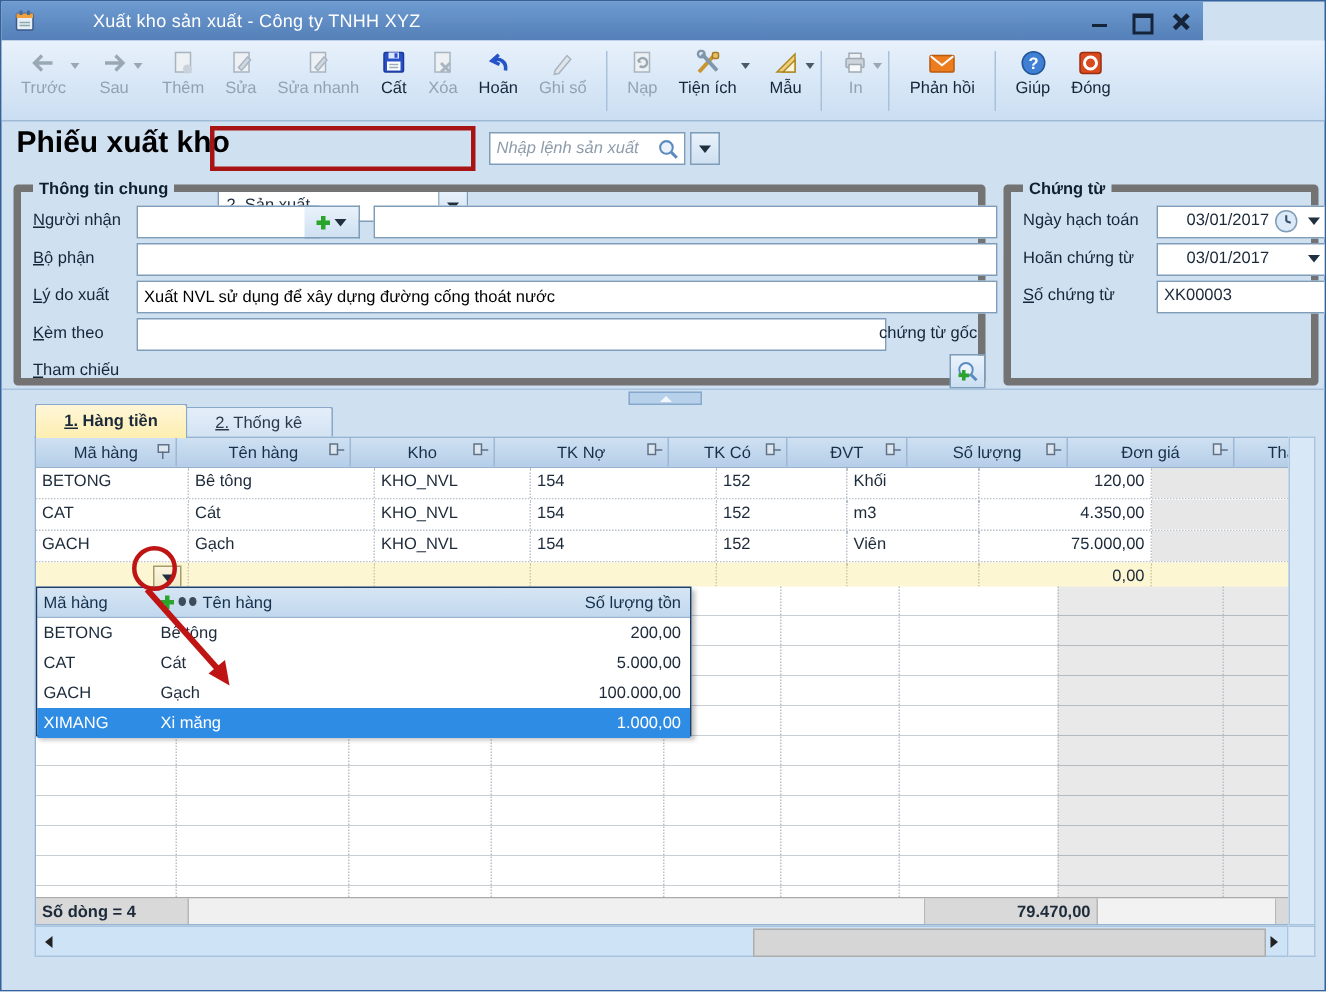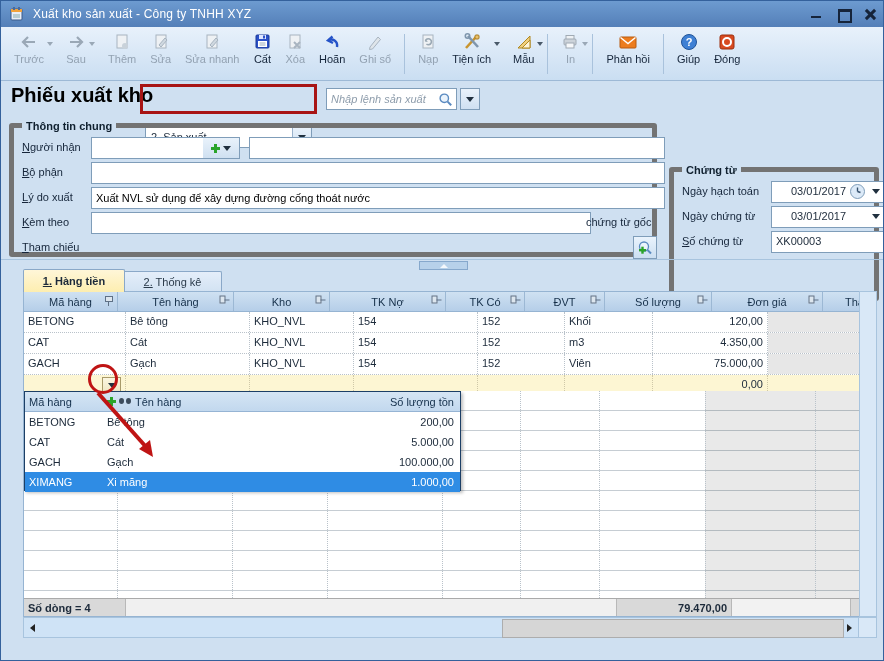--- a/index.html
+++ b/index.html
@@ -1,20 +1,20 @@
 <!DOCTYPE html>
 <html><head>
 <meta charset="utf-8">
 <style>
   html,body{margin:0;padding:0;background:#eef3f8;font-family:"Liberation Sans","DejaVu Sans",sans-serif;}
   .win{position:relative;width:884px;height:661px;background:#cfe0f1;border:1px solid #34619c;box-sizing:border-box;overflow:hidden;font-size:11px;color:#1c2a3a;}
   .abs{position:absolute;box-sizing:border-box;}
 
   
-  .titlebar{left:0;top:0;width:884px;height:26px;background:linear-gradient(#6d9bd0,#547fb8);display:flex;align-items:center;padding:0 8px;color:#fff;}
+  .titlebar{left:0;top:0;width:801px;height:26px;background:linear-gradient(#6d9bd0,#547fb8);display:flex;align-items:center;padding:0 8px;color:#fff;gap:29px;}
   .app-icon{width:16px;height:16px;margin-right:8px;position:relative;flex:0 0 auto;}
   .title-text{font-size:12px;letter-spacing:.2px;}
   .win-controls{margin-left:auto;display:flex;gap:14px;align-items:center;}
   .wc{width:13px;height:12px;position:relative;cursor:default;}
   .wc-min::before{content:"";position:absolute;left:1px;bottom:2px;width:10px;height:2px;background:#16243a;}
   .wc-max::before{content:"";position:absolute;left:1px;top:1px;width:10px;height:9px;border:2px solid #16243a;border-top-width:3px;}
   .wc-close::before,.wc-close::after{content:"";position:absolute;left:5px;top:0;width:3px;height:13px;background:#16243a;}
   .wc-close::before{transform:rotate(45deg);} .wc-close::after{transform:rotate(-45deg);}
 
   
@@ -358,37 +358,37 @@
     <span class="icon-btn" style="left:619px;top:108px;">
       <svg width="16" height="16" viewBox="0 0 16 16">
           <circle cx="7" cy="6.5" r="4.5" fill="#eaf3fc" stroke="#5a8ac0" stroke-width="1.3"></circle>
           <line x1="10.5" y1="10" x2="14" y2="13.5" stroke="#5a8ac0" stroke-width="2"></line>
           <rect x="2" y="9" width="7" height="2.4" fill="#2aa42a"></rect>
           <rect x="4.3" y="6.7" width="2.4" height="7" fill="#2aa42a"></rect>
         </svg>
     </span>
   </div>
 
-  <div class="abs group" style="left:668px;top:122px;width:210px;height:134px;margin-top:44px;">
+  <div class="abs group" style="left:668px;top:122px;width:210px;height:134px;">
     <span class="legend">Chứng từ</span>
 
     <span class="flabel" style="top:9px;">Ngày hạch toán</span>
     <span class="date-box" style="left:97px;top:9px;width:74px;">03/01/2017</span>
     <span class="abs" style="left:173px;top:9px;width:20px;height:20px;display:flex;align-items:center;justify-content:center;">
       <svg width="17" height="17" viewBox="0 0 17 17">
           <circle cx="8.5" cy="8.5" r="7" fill="#dceaf8" stroke="#7f9db9"></circle>
           <line x1="8.5" y1="8.5" x2="8.5" y2="4.5" stroke="#35506c" stroke-width="1.4"></line>
           <line x1="8.5" y1="8.5" x2="11.5" y2="9.5" stroke="#35506c" stroke-width="1.4"></line>
         </svg>
     </span>
     <span class="dd-btn" style="left:194px;top:9px;">
         <span class="caret"></span>
       </span>
 
-    <span class="flabel" style="top:34px;">Ngày chứng từ</span>
+    <span class="flabel" style="top:34px;">Hoãn chứng từ</span>
     <span class="date-box" style="left:97px;top:34px;width:84px;">03/01/2017</span>
     <span class="dd-btn" style="left:194px;top:34px;">
         <span class="caret"></span>
       </span>
 
     <span class="flabel ul" style="top:59px;">Số chứng từ</span>
     <span class="tbox" style="left:97px;top:59px;width:103px;">XK00003</span>
   </div>
 
   <div class="abs split-line"></div>

